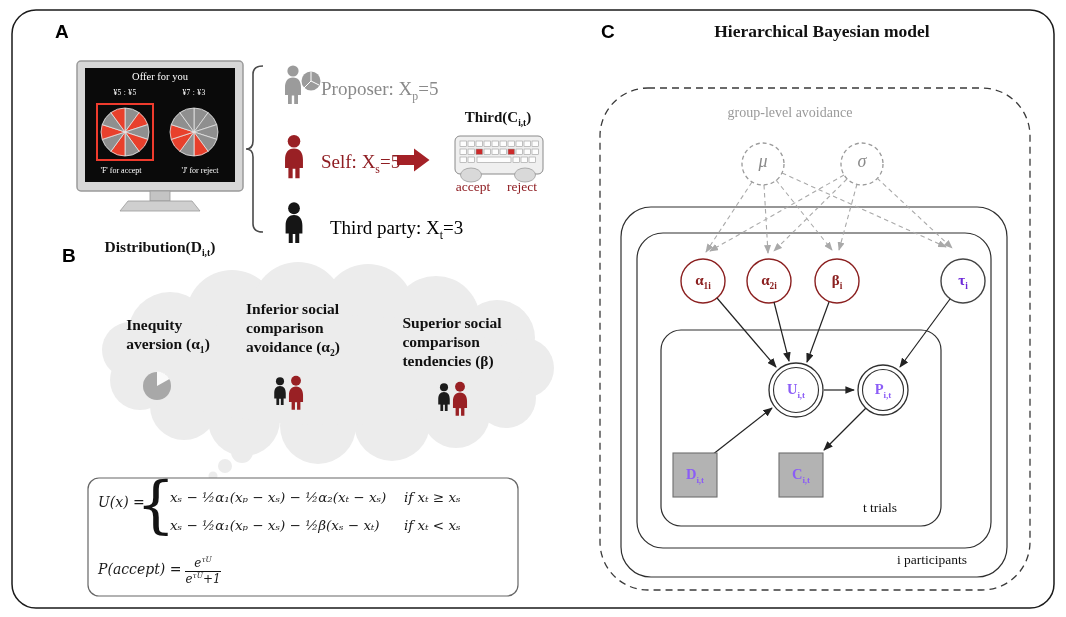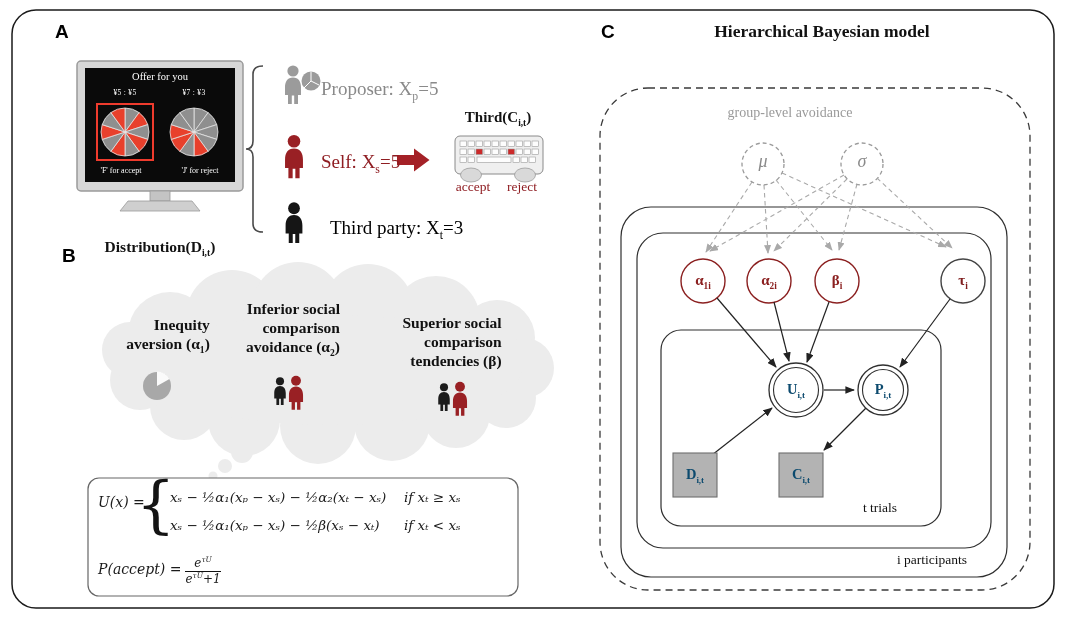--- a/index.html
+++ b/index.html
@@ -1,29 +1,29 @@
 <!DOCTYPE html>
 <html><head>
 <meta charset="utf-8">
 <style>
   *{margin:0;padding:0;box-sizing:border-box}
   html,body{width:1066px;height:617px;background:#fff;overflow:hidden}
   body{position:relative;font-family:"Liberation Serif","DejaVu Serif",serif;color:#111}
   svg.art{position:absolute;left:0;top:0}
   .t{position:absolute;white-space:nowrap;line-height:1.22}
-  .ctr{transform:translateX(-50%);text-align:right}
+  .ctr{transform:translateX(-50%);text-align:left}
   .plabel{font-family:"Liberation Sans","DejaVu Sans",sans-serif;font-weight:700;font-size:19px;color:#000}
   .b{font-weight:700}
   .white{color:#fff}
   .grayt{color:#8a8a8a}
   .red{color:#8f1d22}
-  .blue{color:#7f1d1d}
+  .blue{color:#6d28d9}
   .darkred{color:#8b2020}
   .fs15{font-size:19px}
-  .node{font-weight:700;font-size:14.5px;color:#0c4a6e}
+  .node{font-weight:700;font-size:14.5px;color:#8b5cf6}
   .concept{font-weight:700;font-size:15.5px;line-height:1.22}
   .ln{display:block}
   sub{font-size:.62em;line-height:0}
   sup{font-size:.62em;line-height:0}
   .math{font-style:italic;font-family:"DejaVu Serif",serif;font-size:13.5px;color:#1a1a1a}
   .brace{position:absolute;font-family:"DejaVu Serif",serif;font-size:62px;line-height:1;color:#141414}
   .frac{display:inline-block;vertical-align:-9px;text-align:center;font-size:12px;margin-left:4px}
   .frac .nm{display:block;border-bottom:1px solid #111;padding:0 3px}
   .frac .dn{display:block}
   .title{font-weight:700;font-size:17.5px}

